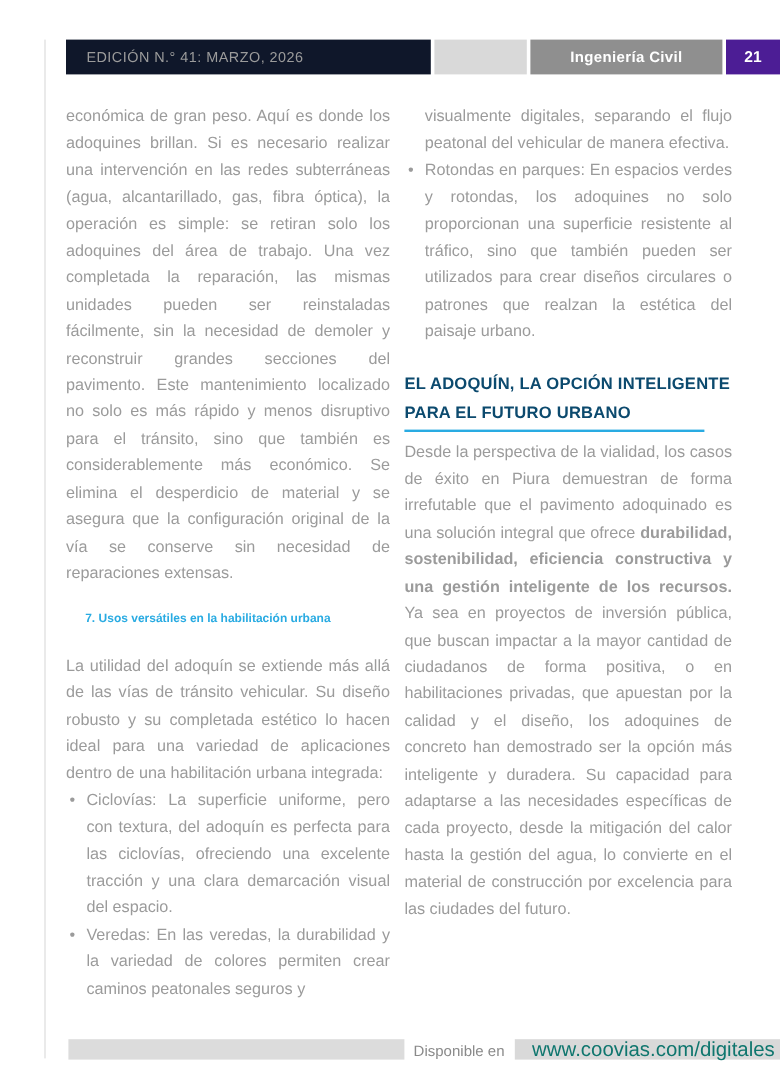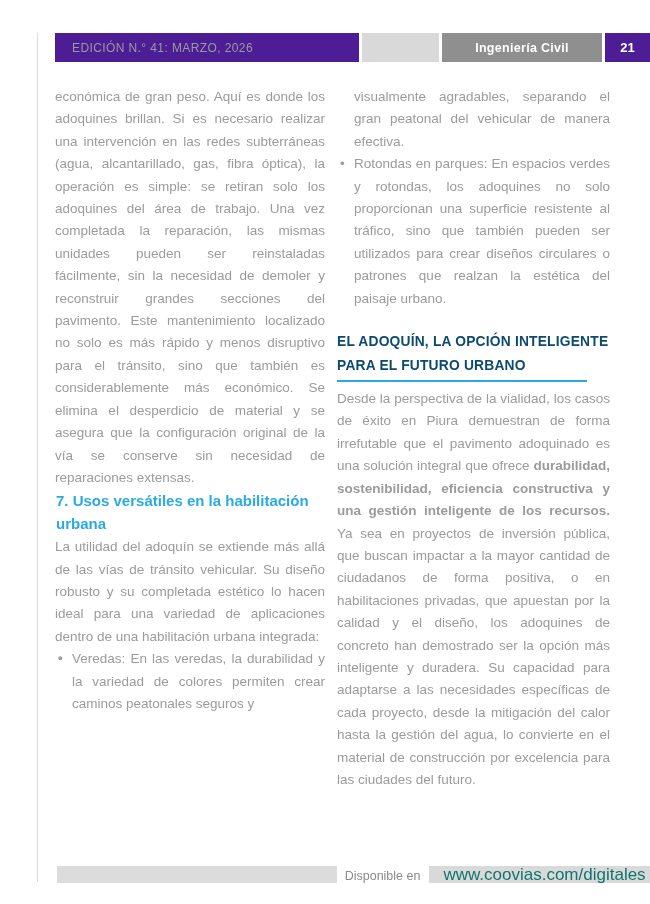--- a/index.html
+++ b/index.html
@@ -8,21 +8,21 @@
     font-family:"Liberation Sans", sans-serif;
     -webkit-font-smoothing:antialiased;
   }
   .page { position:absolute; inset:0; background:#ffffff; }
 
   .left-rule { position:absolute; left:37px; top:33px; width:1px; height:849px; background:#dcdcdc; }
 
   
   .hdr { position:absolute; top:33px; left:55px; width:595px; height:29px; display:flex; }
   .ed-bar {
-    width:317px; box-sizing:border-box; background:#4c1d95; color:#9b9b9b;
+    width:317px; box-sizing:border-box; background:#0f172a; color:#9b9b9b;
     font-size:12px; letter-spacing:0.4px; display:flex; align-items:center; padding-left:17px;
   }
   .spacer-block { width:80px; margin-left:3px; background:#d9d9d9; }
   .section-badge {
     width:167px; margin-left:3px; background:#8f8f8f; color:#ffffff;
     font-weight:bold; font-size:12.5px; letter-spacing:0.3px;
     display:flex; align-items:center; justify-content:center;
   }
   .page-badge {
     width:47px; margin-left:3px; background:#4c1d95; color:#ffffff;
@@ -31,22 +31,22 @@
   }
 
   
   .columns { position:absolute; top:86px; left:55px; display:flex; }
   .col { color:#9b9b9b; font-size:13.5px; line-height:22.4px; text-align:justify; }
   .col-left { width:270px; margin-right:12px; }
   .col-right { width:273px; }
   .col p { margin:0; }
 
   .blue-heading {
-    color:#29abe2; font-weight:bold; font-size:15px; line-height:22.4px;
-    margin:1px; text-align:left;
+    color:#29abe2; font-weight:bold; font-size:10px; line-height:22.4px;
+    margin:16px; text-align:left;
   }
 
   ul.bullets { list-style:none; margin:0; padding:0; }
   li.bullet { position:relative; padding-left:17px; }
   .marker { position:absolute; left:3px; top:0; }
   .cont { padding-left:17px; }
 
   .r-heading {
     color:#0c4a6e; font-weight:bold; font-size:13.8px; line-height:24px;
     margin:20px 0 0 0; text-align:left; letter-spacing:0.2px;
@@ -86,30 +86,31 @@
 
   <main class="columns">
 
     <section class="col col-left">
       <p>económica de gran peso. Aquí es donde los adoquines brillan. Si es necesario realizar una intervención en las redes subterráneas (agua, alcantarillado, gas, fibra óptica), la operación es simple: se retiran solo los adoquines del área de trabajo. Una vez completada la reparación, las mismas unidades pueden ser reinstaladas fácilmente, sin la necesidad de demoler y reconstruir grandes secciones del pavimento. Este mantenimiento localizado no solo es más rápido y menos disruptivo para el tránsito, sino que también es considerablemente más económico. Se elimina el desperdicio de material y se asegura que la configuración original de la vía se conserve sin necesidad de reparaciones extensas.</p>
       <h3 class="blue-heading">7. Usos versátiles en la habilitación urbana</h3>
       <p>La utilidad del adoquín se extiende más allá de las vías de tránsito vehicular. Su diseño robusto y su completada estético lo hacen ideal para una variedad de aplicaciones dentro de una habilitación urbana integrada:</p>
       <ul class="bullets">
         <li class="bullet">
           <span class="marker">•</span>
+          <span>Ciclovías: La superficie uniforme, pero con textura, del adoquín es perfecta para las ciclovías, ofreciendo una excelente tracción y una clara demarcación visual del espacio.</span>
         </li>
         <li class="bullet">
           <span class="marker">•</span>
           <span>Veredas: En las veredas, la durabilidad y la variedad de colores permiten crear caminos peatonales seguros y</span>
         </li>
       </ul>
     </section>
 
     <section class="col col-right">
-      <div class="cont">visualmente agradables, separando el gran peatonal del vehicular de manera efectiva.</div>
+      <div class="cont">visualmente digitales, separando el flujo peatonal del vehicular de manera efectiva.</div>
       <ul class="bullets">
         <li class="bullet">
           <span class="marker">•</span>
           <span>Rotondas en parques: En espacios verdes y rotondas, los adoquines no solo proporcionan una superficie resistente al tráfico, sino que también pueden ser utilizados para crear diseños circulares o patrones que realzan la estética del paisaje urbano.</span>
         </li>
       </ul>
       <h2 class="r-heading">
         <span>EL ADOQUÍN, LA OPCIÓN INTELIGENTE</span><br>
         <span>PARA EL FUTURO URBANO</span>
       </h2>

